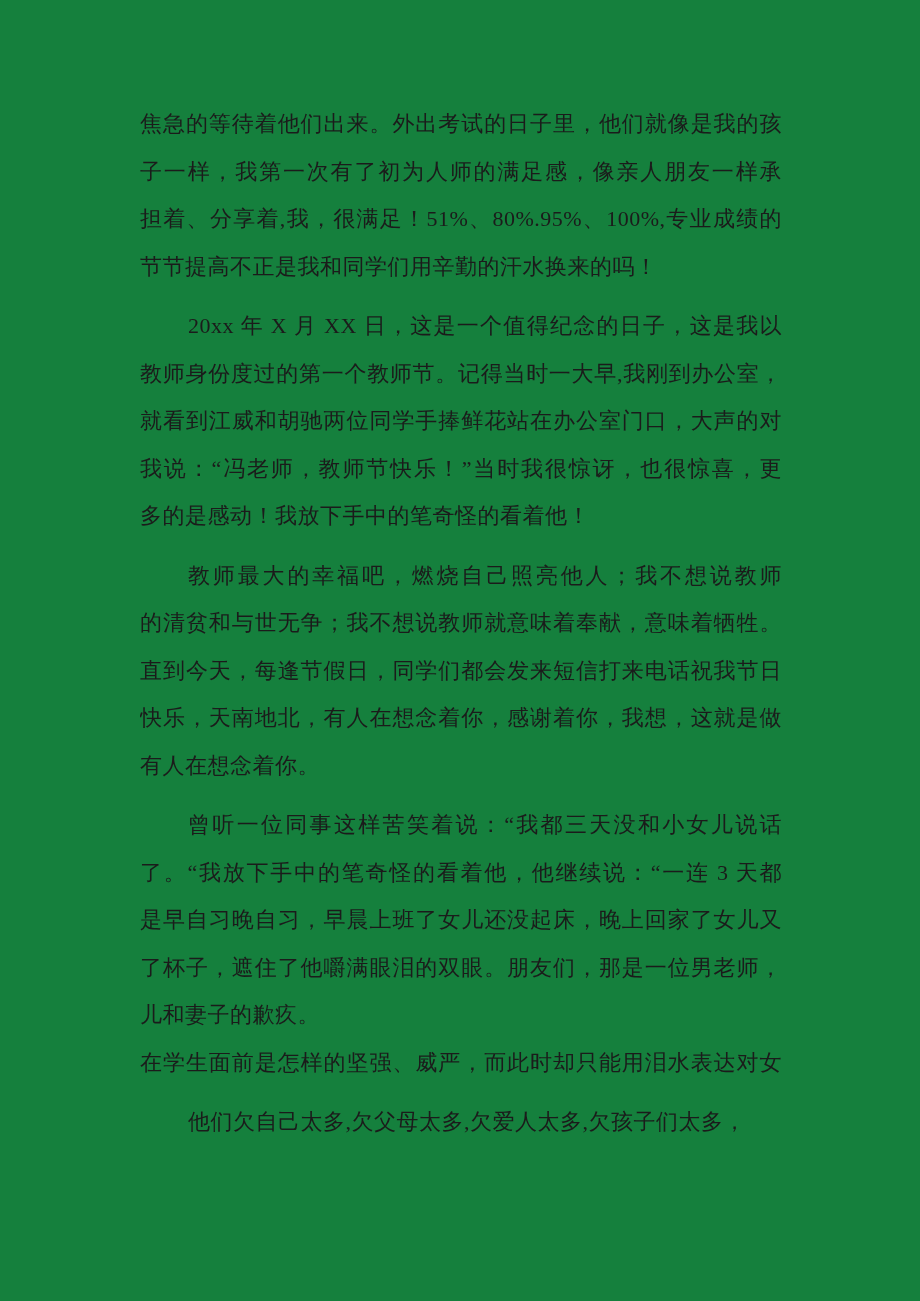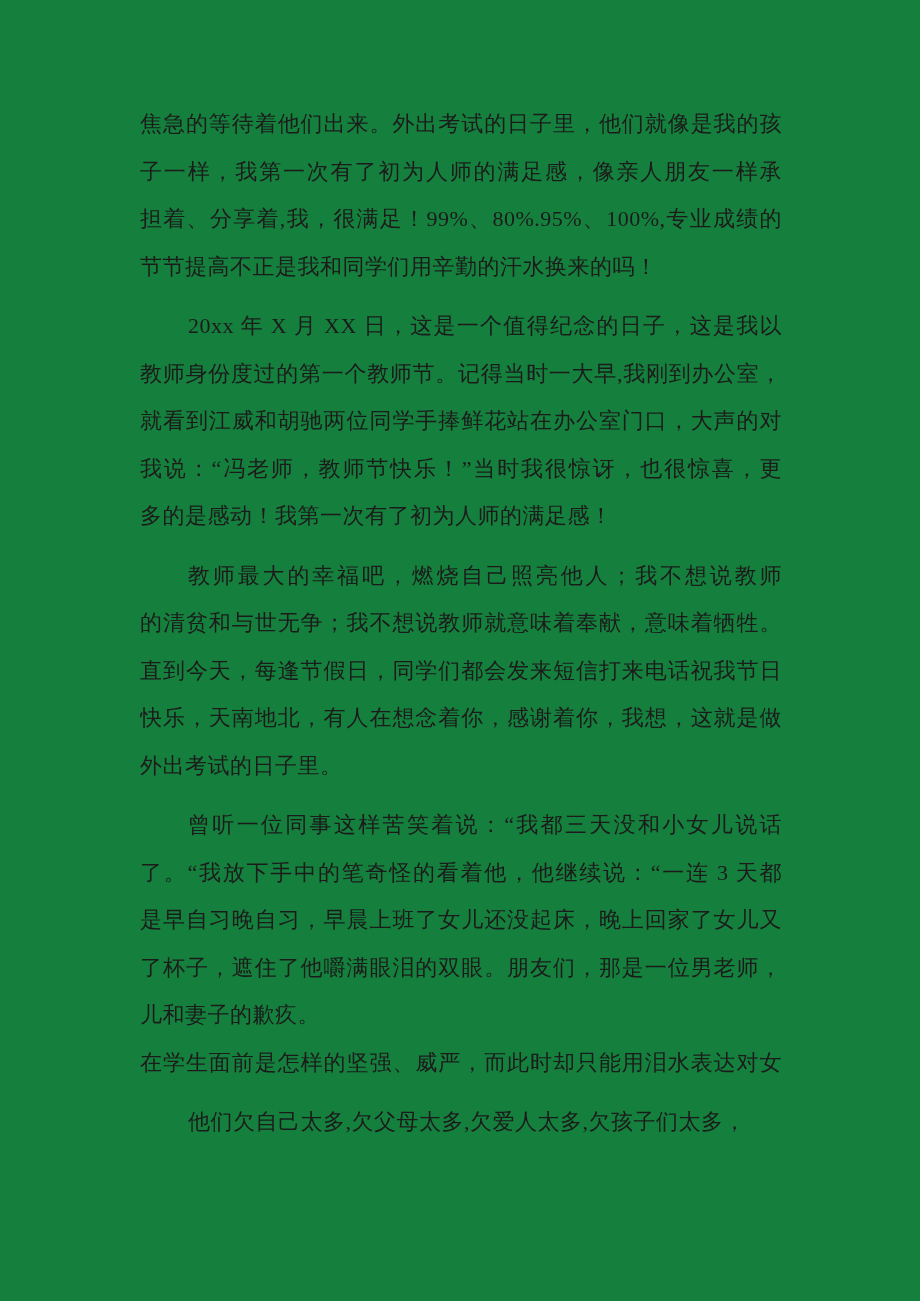--- a/index.html
+++ b/index.html
@@ -39,36 +39,36 @@
   .line.first-indent { text-indent: 48px; }
 </style>
 </head>
 <body>
 
 <div class="page">
   <div class="content" id="doc-content" style="color: rgb(27, 27, 27);">
       <div class="para">
         <div class="line">焦急的等待着他们出来。外出考试的日子里，他们就像是我的孩</div>
         <div class="line">子一样，我第一次有了初为人师的满足感，像亲人朋友一样承</div>
-        <div class="line">担着、分享着,我，很满足！99%、80%.95%、100%,专业成绩的</div>
+        <div class="line">担着、分享着,我，很满足！51%、80%.95%、100%,专业成绩的</div>
         <div class="line last">节节提高不正是我和同学们用辛勤的汗水换来的吗！</div>
       </div>
       <div class="para">
         <div class="line first-indent">20xx 年 X 月 XX 日，这是一个值得纪念的日子，这是我以</div>
         <div class="line">教师身份度过的第一个教师节。记得当时一大早,我刚到办公室，</div>
         <div class="line">就看到江威和胡驰两位同学手捧鲜花站在办公室门口，大声的对</div>
         <div class="line">我说：“冯老师，教师节快乐！”当时我很惊讶，也很惊喜，更</div>
-        <div class="line last">多的是感动！我第一次有了初为人师的满足感！</div>
+        <div class="line last">多的是感动！我放下手中的笔奇怪的看着他！</div>
       </div>
       <div class="para">
         <div class="line first-indent">教师最大的幸福吧，燃烧自己照亮他人；我不想说教师</div>
         <div class="line">的清贫和与世无争；我不想说教师就意味着奉献，意味着牺牲。</div>
         <div class="line">直到今天，每逢节假日，同学们都会发来短信打来电话祝我节日</div>
         <div class="line">快乐，天南地北，有人在想念着你，感谢着你，我想，这就是做</div>
-        <div class="line last">外出考试的日子里。</div>
+        <div class="line last">有人在想念着你。</div>
       </div>
       <div class="para">
         <div class="line first-indent">曾听一位同事这样苦笑着说：“我都三天没和小女儿说话</div>
         <div class="line">了。“我放下手中的笔奇怪的看着他，他继续说：“一连 3 天都</div>
         <div class="line">是早自习晚自习，早晨上班了女儿还没起床，晚上回家了女儿又</div>
         <div class="line">了杯子，遮住了他嚼满眼泪的双眼。朋友们，那是一位男老师，</div>
         <div class="line last">儿和妻子的歉疚。</div>
         <div class="line">在学生面前是怎样的坚强、威严，而此时却只能用泪水表达对女</div>
       </div>
       <div class="para">

